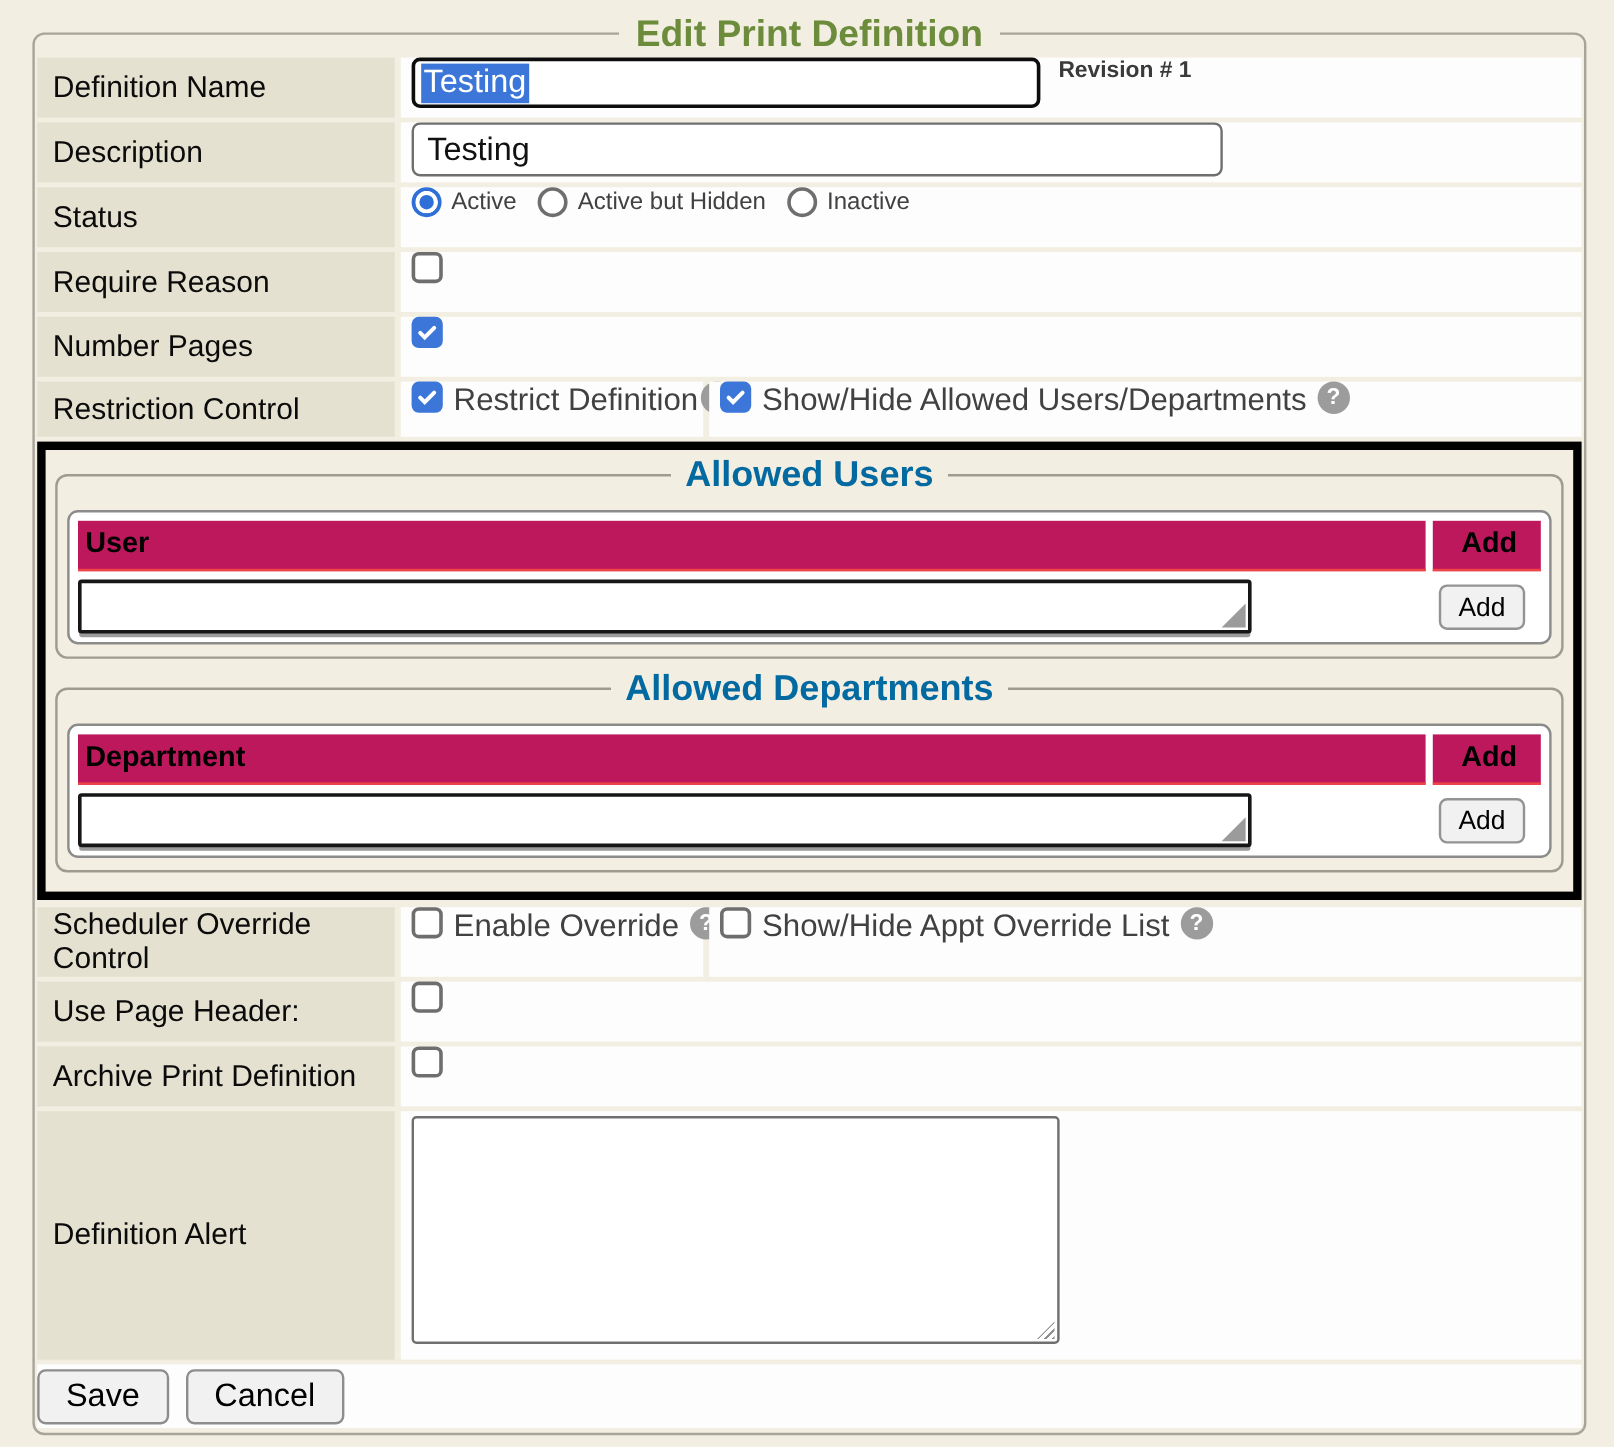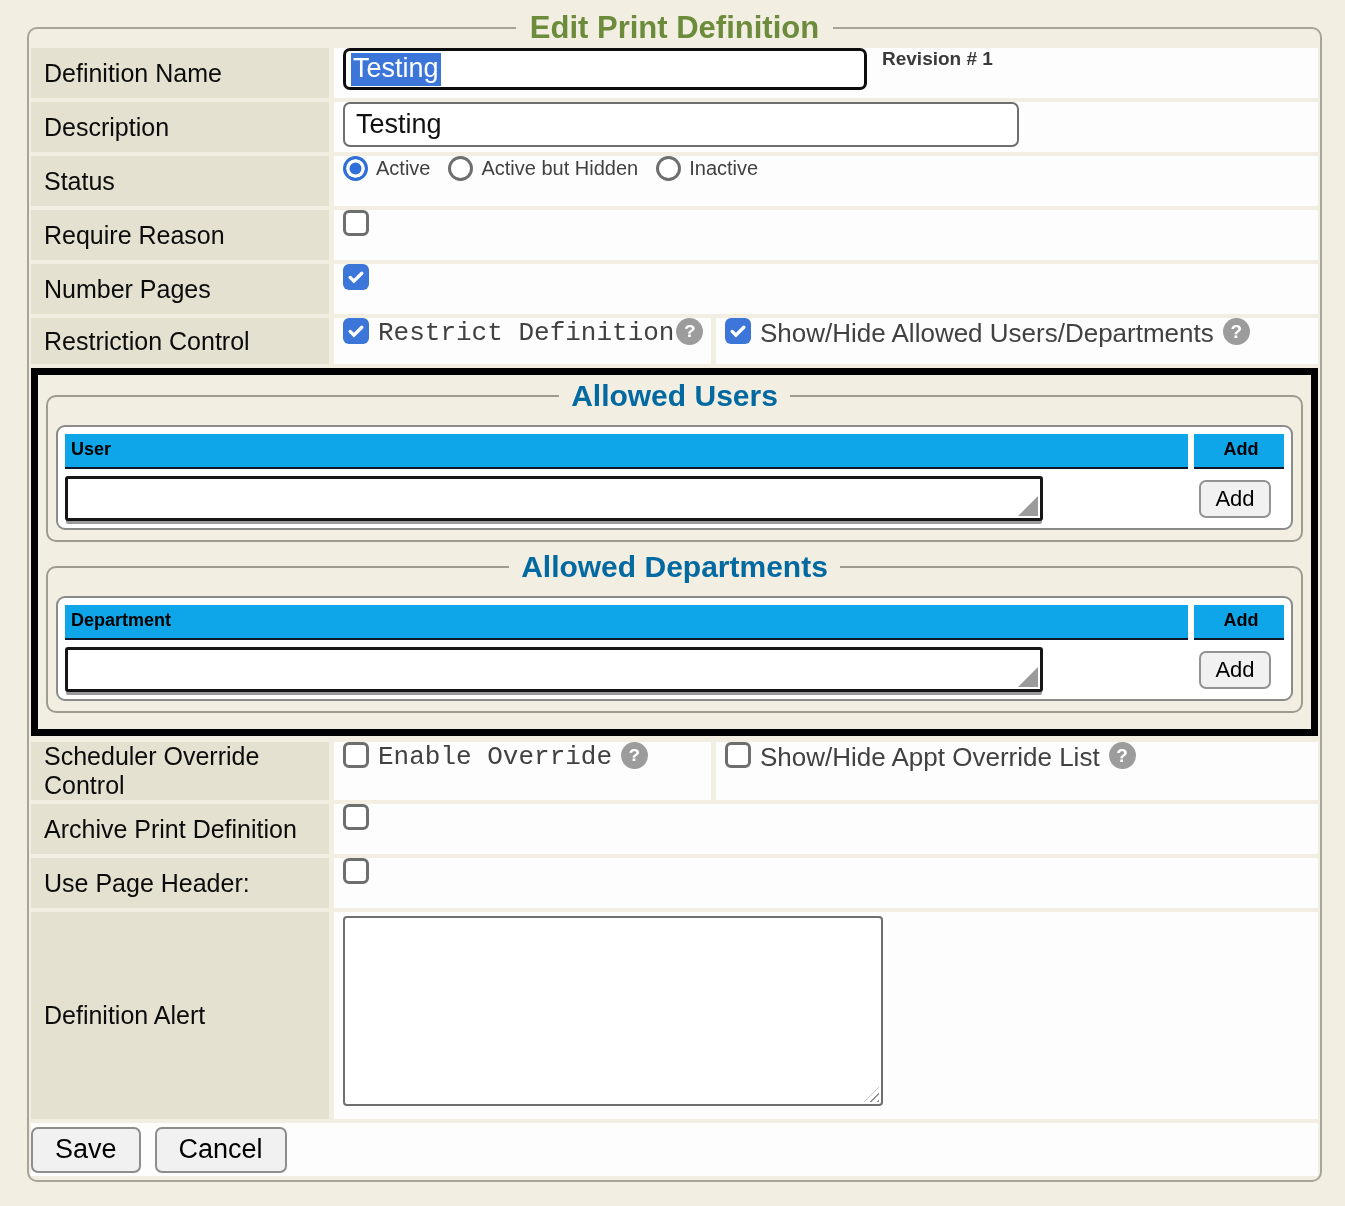--- a/index.html
+++ b/index.html
@@ -36,21 +36,21 @@
     background:#e4e1d0;
     display:flex; align-items:center;
     padding-left:13px;
     font-size:25px; color:#0b0b0b;
   }
   .cell {
     flex:1; background:#fdfdfd;
     display:flex; align-items:flex-start;
     padding-left:9px; min-height:50px;
   }
-  .cell-mid { flex:none; width:377px;font-family:Liberation Mono, monospace; }
+  .cell-mid { flex:none; width:252px; }
   .row-sm .cell, .row-sm .cell-label { min-height:46px; }
   
   .input-name {
     width:524px; height:42px;
     border:3px solid #0d0d0d; border-radius:7px;
     background:#fff; display:flex; align-items:center;
     padding:0 5px; font-size:27px;
   }
   .sel-text { background:#3b76d8; color:#fff; padding:0 2px 2px 2px; }
   .revision { font-weight:bold; color:#3a3a3a; font-size:19px; margin-left:15px; }
@@ -108,24 +108,24 @@
     font-size:30px; font-weight:bold; color:#0369a1;
     white-space:nowrap;
   }
   .white-box {
     border:2px solid #8b8b8b; border-radius:9px;
     background:#fff; padding:7px; margin-top:8px;
     text-align:left;
   }
   .hdr-row { display:flex; gap:6px; }
   .hdr-cell {
-    background:#0ea5e9;
-    font-size:18px; font-weight:bold; color:#000;
+    background:#be185d;
+    font-size:24px; font-weight:bold; color:#000;
     padding:5px 2px 7px 6px;
-    border-bottom:2px solid #0f172a;
+    border-bottom:2px solid #ef4444;
   }
   .hdr-main { flex:1; }
   .hdr-add { flex:none; width:90px; text-align:center; }
   .sel-row { display:flex; align-items:center; margin-top:7px; }
   .select {
     width:978px; height:45px; flex:none;
     border:3px solid #161616; border-radius:3px;
     background:#fff; position:relative;
     box-shadow:0 4px 0 -1px #9b9b9b;
   }
@@ -307,30 +307,30 @@
       <div class="cell">
         <span class="cb">
           
         </span>
         <span class="cb-label">Show/Hide Appt Override List</span>
         <span class="help">?</span>
       </div>
     </div>
 
     <div class="row">
+      <div class="cell-label">Use Page Header:</div>
+      <div class="cell">
+        <span class="cb">
+          
+        </span>
+      </div>
+    </div>
+
+    <div class="row">
       <div class="cell-label">Archive Print Definition</div>
-      <div class="cell">
-        <span class="cb">
-          
-        </span>
-      </div>
-    </div>
-
-    <div class="row">
-      <div class="cell-label">Use Page Header:</div>
       <div class="cell">
         <span class="cb">
           
         </span>
       </div>
     </div>
 
     <div class="row row-alert">
       <div class="cell-label">Definition Alert</div>
       <div class="cell">

